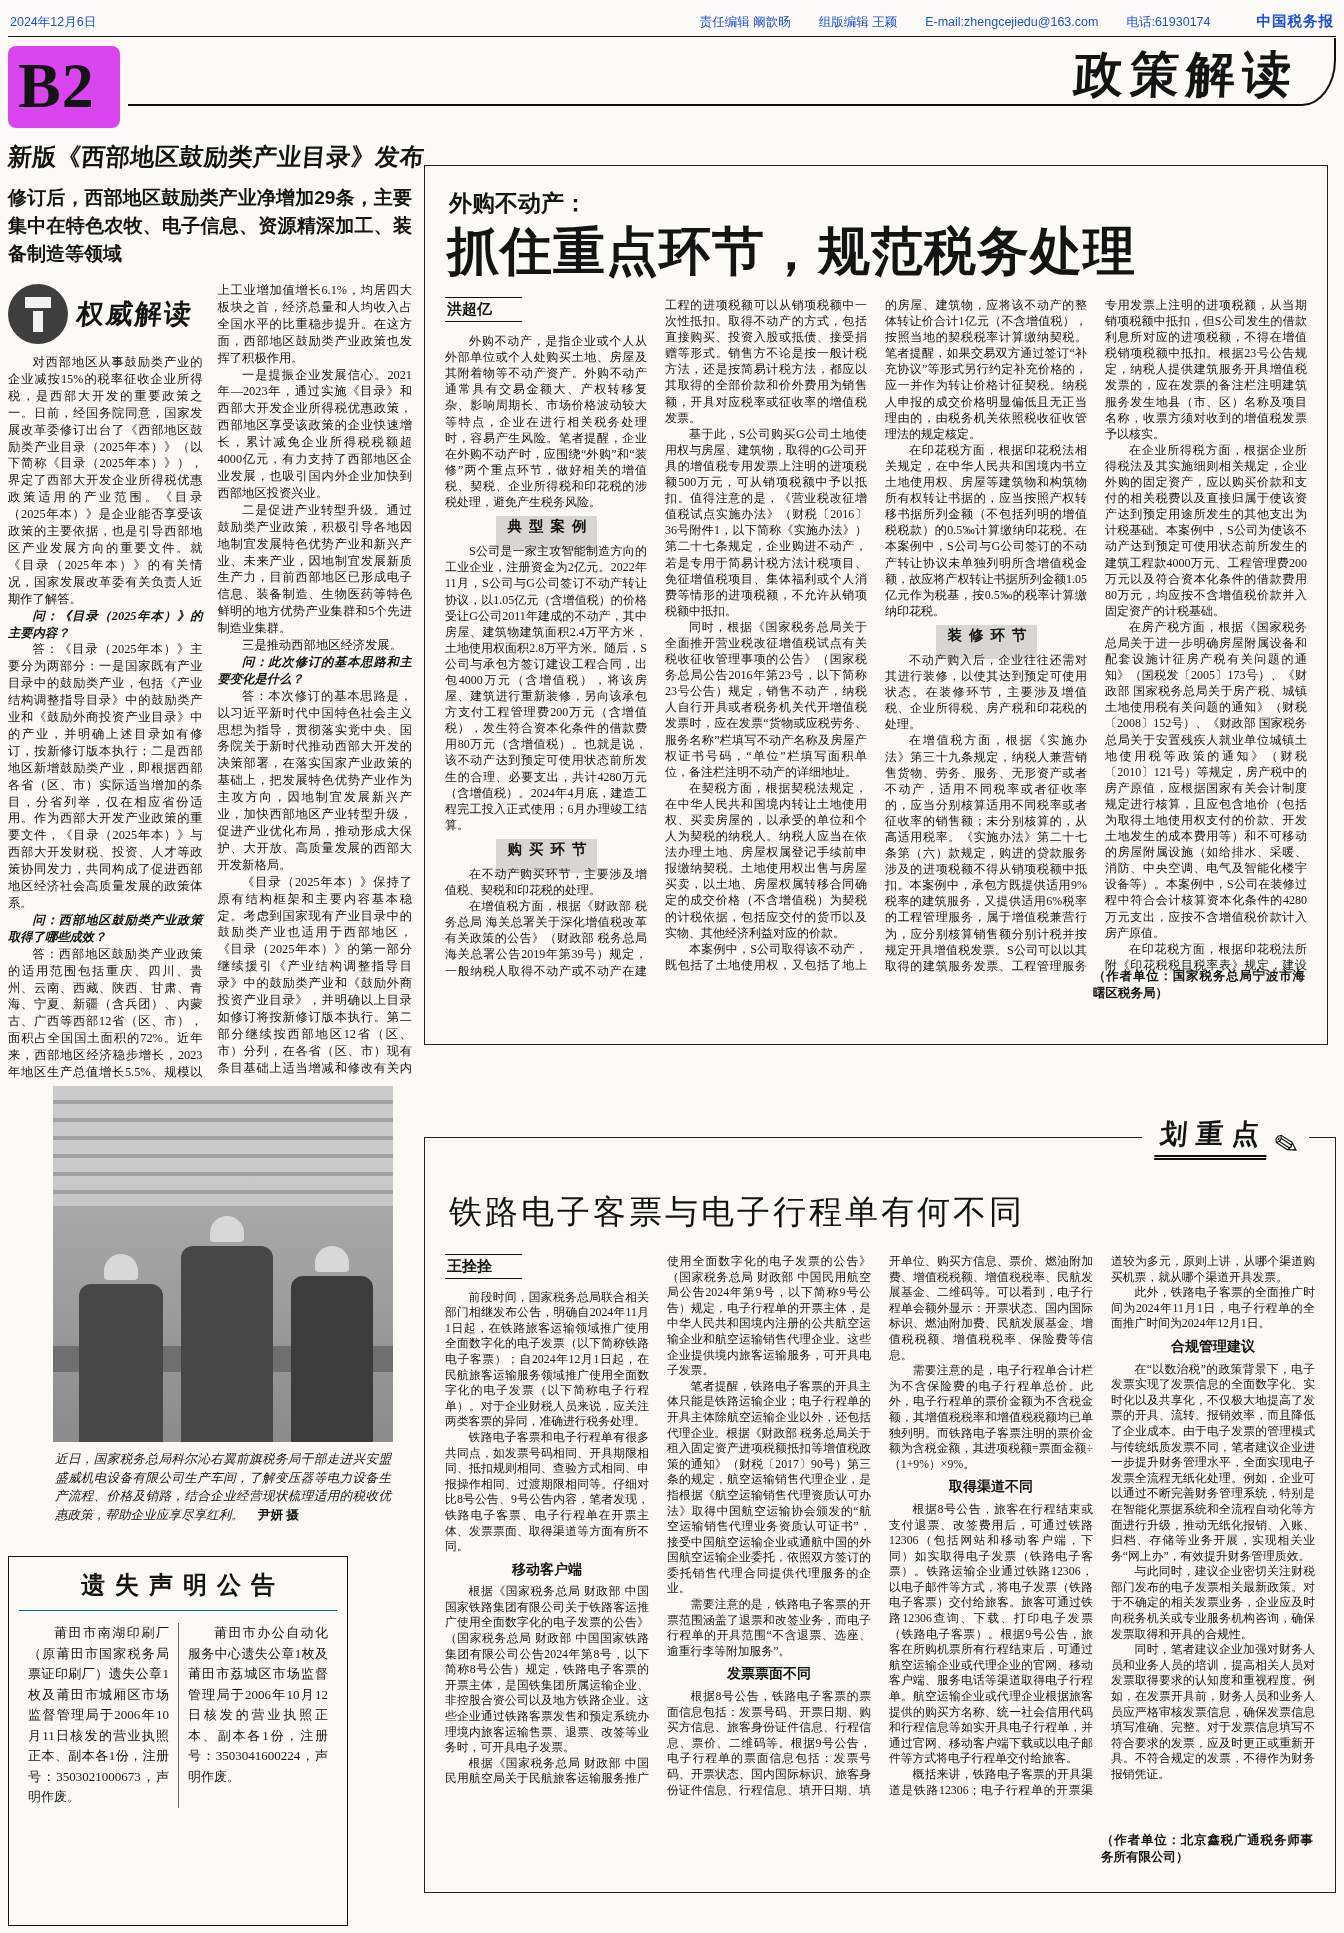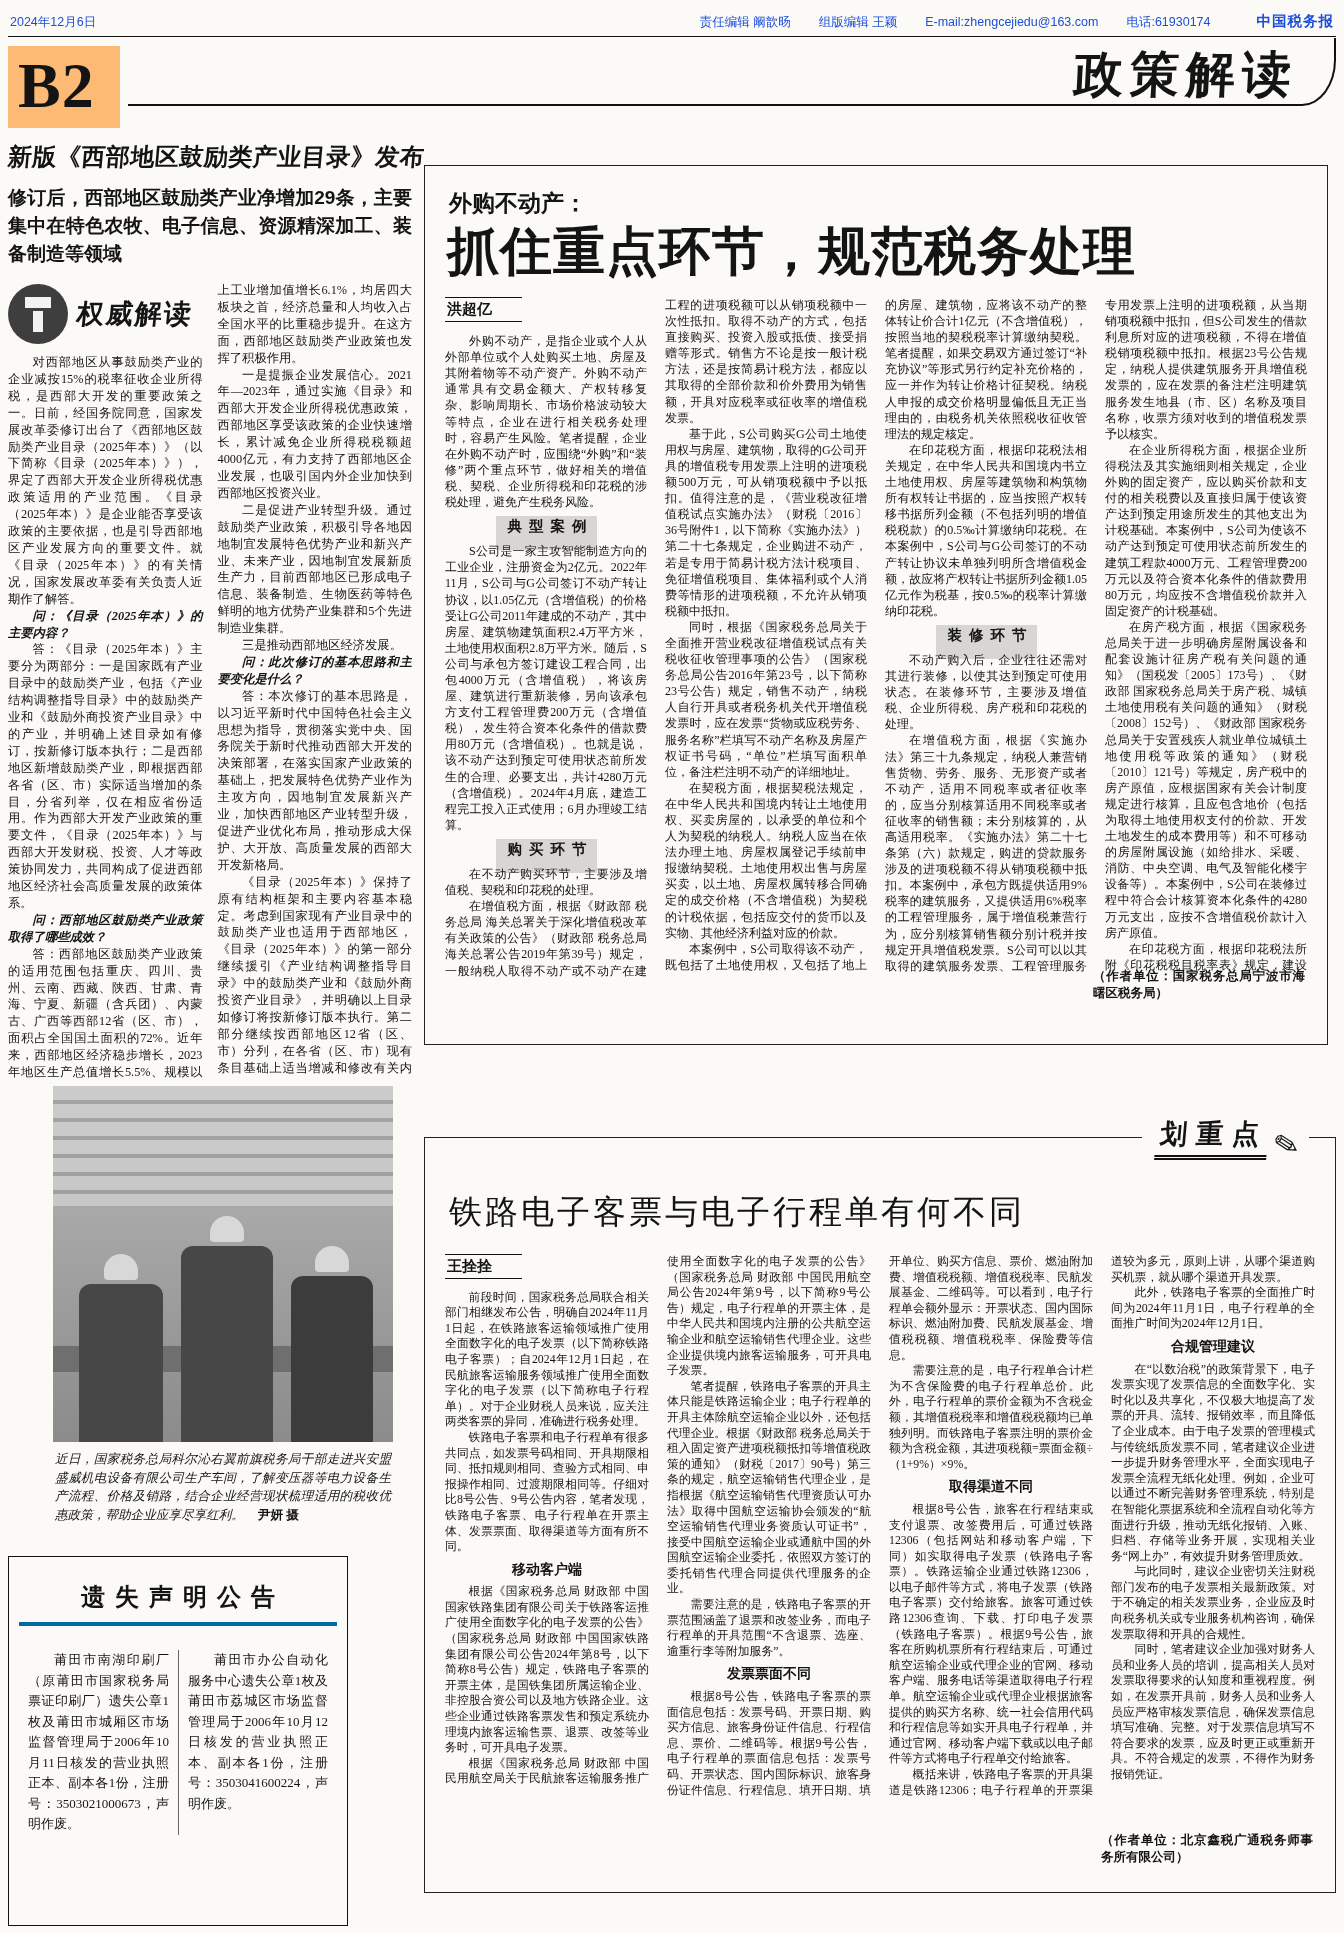--- a/index.html
+++ b/index.html
@@ -12,21 +12,21 @@
 
   
   .topbar{position:absolute;left:10px;right:10px;top:12px;display:flex;align-items:baseline;
     font-family:"Liberation Sans","DejaVu Sans",sans-serif;font-size:12.5px;color:#1d4ed8;}
   .topbar .sp{flex:1;}
   .topbar .item{margin-left:28px;}
   .topbar .paper{margin-left:46px;font-family:"Liberation Serif",serif;font-weight:900;font-size:14.5px;letter-spacing:1px;}
   .toprule{position:absolute;left:8px;right:8px;top:36px;border-top:1.6px solid #111;}
 
   
-  .b2box{position:absolute;left:8px;top:46px;width:112px;height:82px;background:#fdba74;}
+  .b2box{position:absolute;left:8px;top:46px;width:112px;height:82px;background:#d946ef;border-radius:8px;}
   .b2box .pg{font-weight:900;font-size:64px;line-height:80px;padding-left:10px;letter-spacing:1px;}
   .header-frame{position:absolute;left:128px;right:8px;top:38px;height:66px;
     border-bottom:2.5px solid #111;border-right:2.5px solid #111;border-bottom-right-radius:34px 46px;}
   .section-title{position:absolute;right:46px;top:42px;font-weight:900;font-size:49px;letter-spacing:7px;transform:skewX(-3deg);}
 
   
   .left-article{position:absolute;left:8px;top:140px;width:404px;}
   .la-headline{font-weight:900;font-size:24px;line-height:34px;white-space:nowrap;transform:skewX(-5deg);letter-spacing:0.5px;}
   .la-subtitle{margin-top:10px;font-family:"Liberation Sans",sans-serif;font-weight:bold;font-size:19px;line-height:28px;text-align:justify;}
   .la-body{margin-top:14px;height:800px;overflow:hidden;columns:2;column-gap:15px;
@@ -61,21 +61,21 @@
     border-radius:17px 17px 4px 4px;background:#d8d8d8;}
   .fig1{left:26px;bottom:0;width:84px;height:158px;}
   .fig2{left:128px;bottom:0;width:92px;height:196px;}
   .fig3{left:238px;bottom:0;width:82px;height:166px;background:#3c3c3c;}
   .caption{margin:8px 2px 0 2px;font-size:12.6px;line-height:18.6px;text-align:justify;font-style:italic;}
   .credit{font-style:normal;font-weight:bold;white-space:nowrap;margin-left:14px;}
 
   
   .notice-box{position:absolute;left:8px;top:1556px;width:340px;height:370px;border:1.6px solid #111;background:#fbfaf7;box-sizing:border-box;}
   .notice-title{text-align:center;font-size:24px;font-weight:900;letter-spacing:10px;padding:12px 0 9px 10px;
-    border-bottom:4px solid #0369a1;margin:12px 10px;}
+    border-bottom:1px solid #0369a1;margin:0 10px;}
   .notice-cols{display:flex;padding:12px 10px;}
   .notice{width:50%;font-size:13px;line-height:20.5px;text-align:justify;text-indent:2em;padding:0 9px;margin:0;box-sizing:border-box;}
   .notice + .notice{border-left:1px solid #666;}
 
   
   .boxed{position:absolute;background:#fbfaf7;border:1.8px solid #222;box-sizing:border-box;}
   .main-box{left:424px;top:165px;width:904px;height:880px;padding:14px 20px;}
   .kicker{font-family:"Liberation Sans",sans-serif;font-weight:bold;font-size:23px;margin:8px 0 2px 4px;}
   .main-headline{font-weight:900;font-size:52px;line-height:62px;letter-spacing:1px;margin:2px 0 14px 2px;white-space:nowrap;}
   .main-cols{columns:4;column-gap:18px;height:682px;overflow:hidden;font-size:12px;line-height:16.1px;text-align:justify;}

